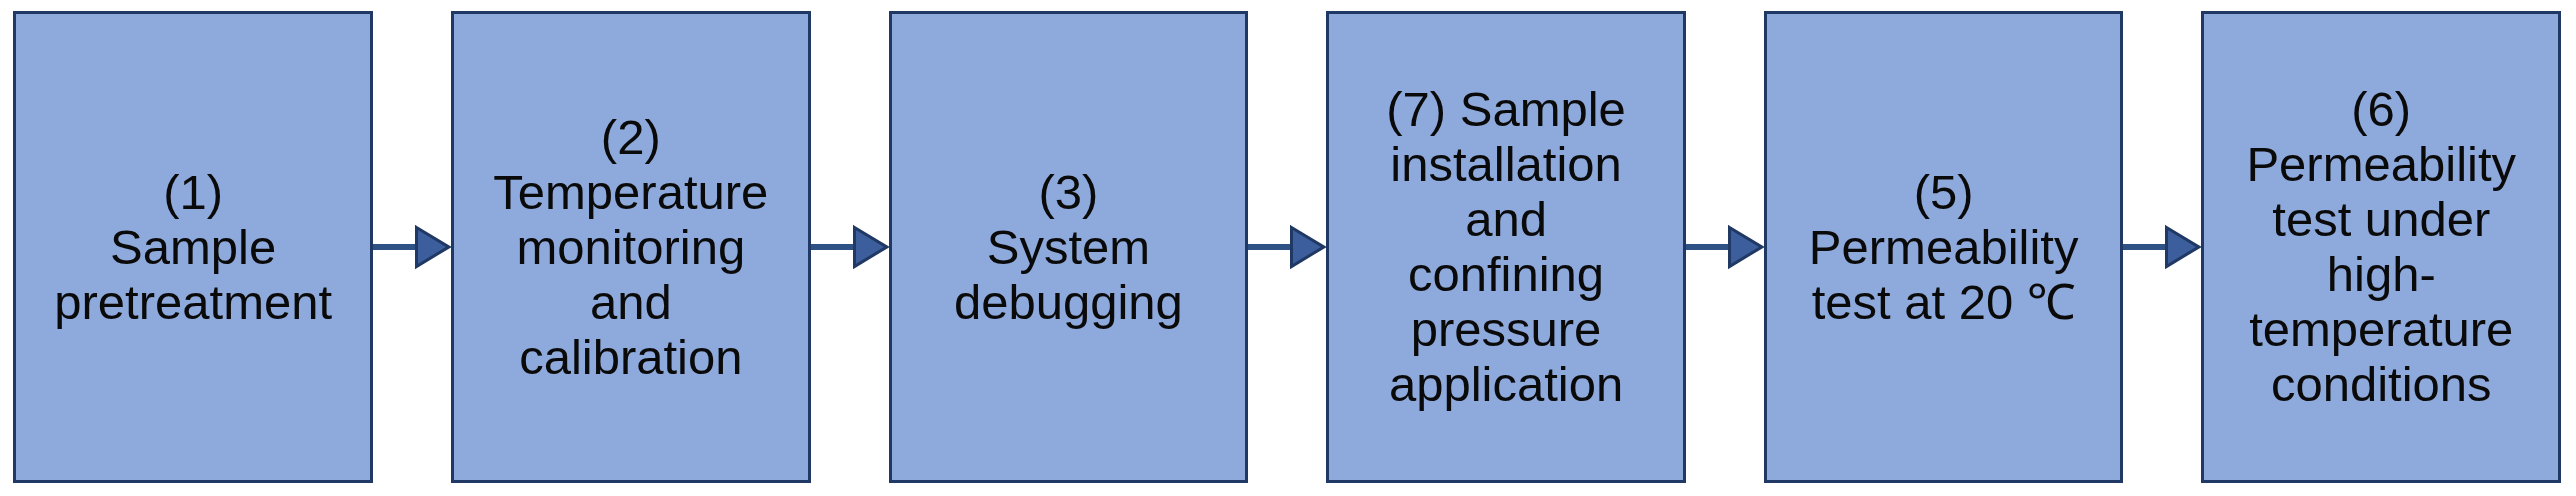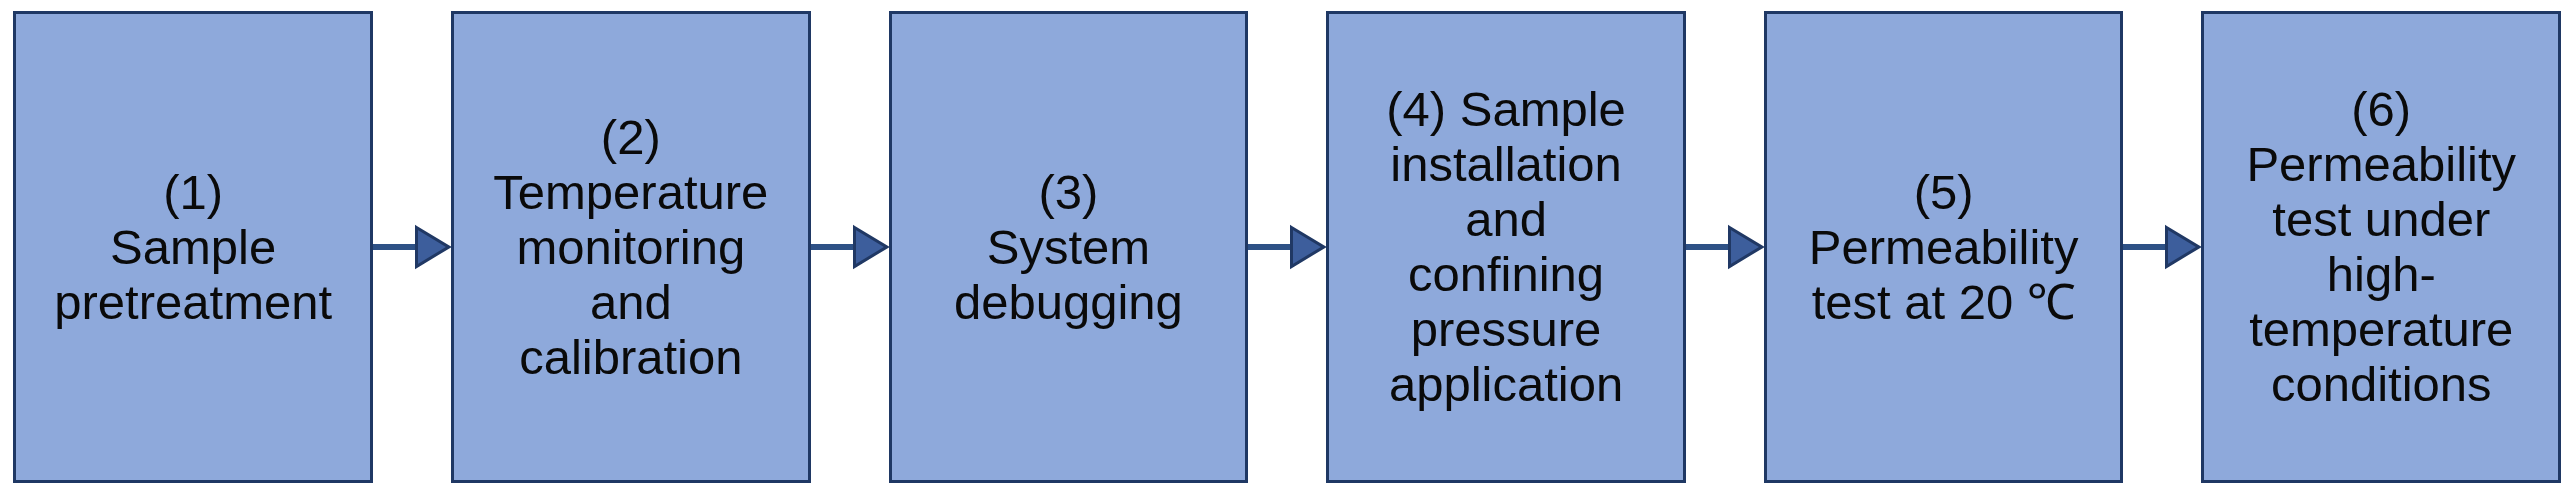--- a/index.html
+++ b/index.html
@@ -103,21 +103,21 @@
     </div>
 
     <div class="connector">
       <svg width="78" height="48" viewBox="0 0 104 64">
         <line class="arrow-shaft" x1="0" y1="32" x2="60" y2="32"></line>
         <polygon class="arrow-head" points="58,6 101,32 58,58"></polygon>
       </svg>
     </div>
 
     <div class="step-box">
-      <div class="step-label">(4) Sample
+      <div class="step-label">(7) Sample
 installation
 and
 confining
 pressure
 application</div>
     </div>
 
     <div class="connector">
       <svg width="78" height="48" viewBox="0 0 104 64">
         <line class="arrow-shaft" x1="0" y1="32" x2="60" y2="32"></line>

